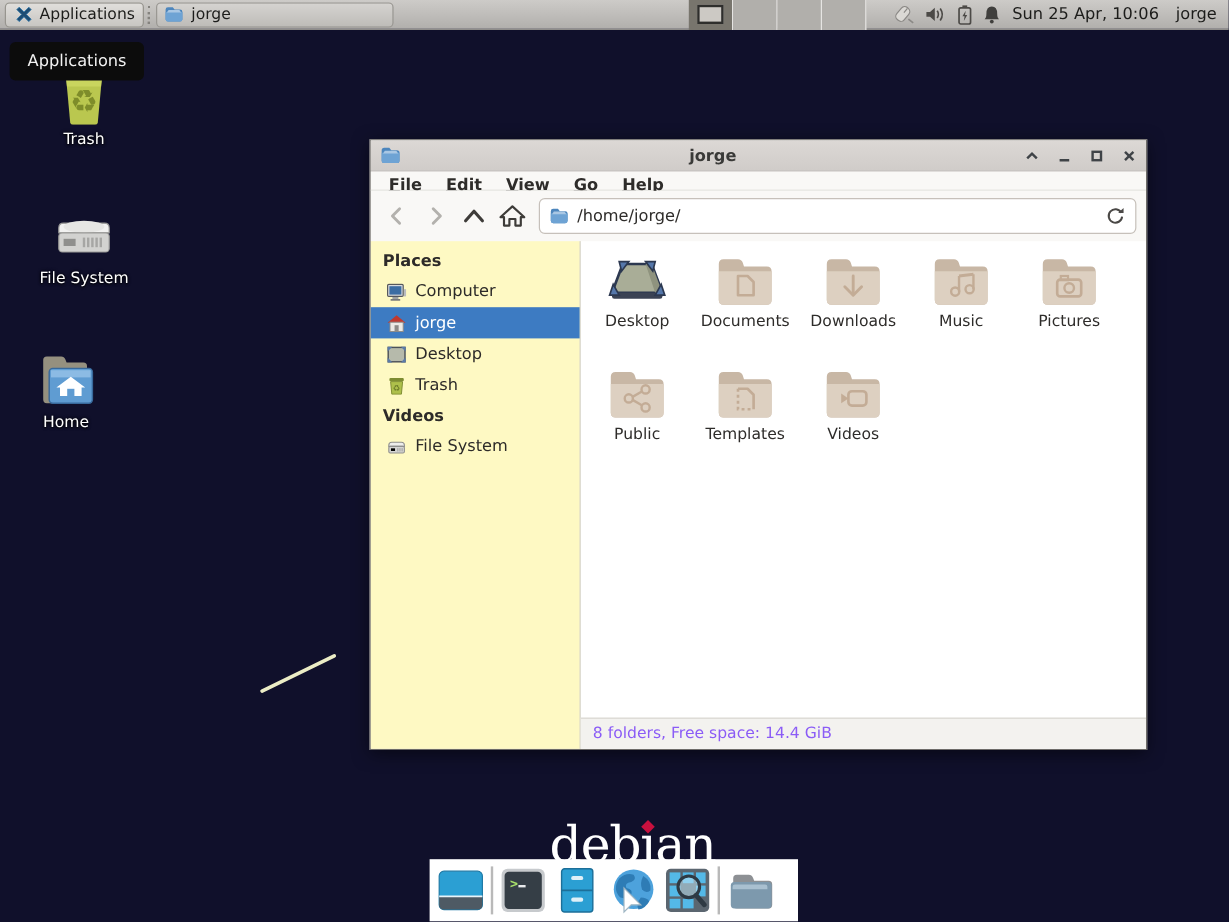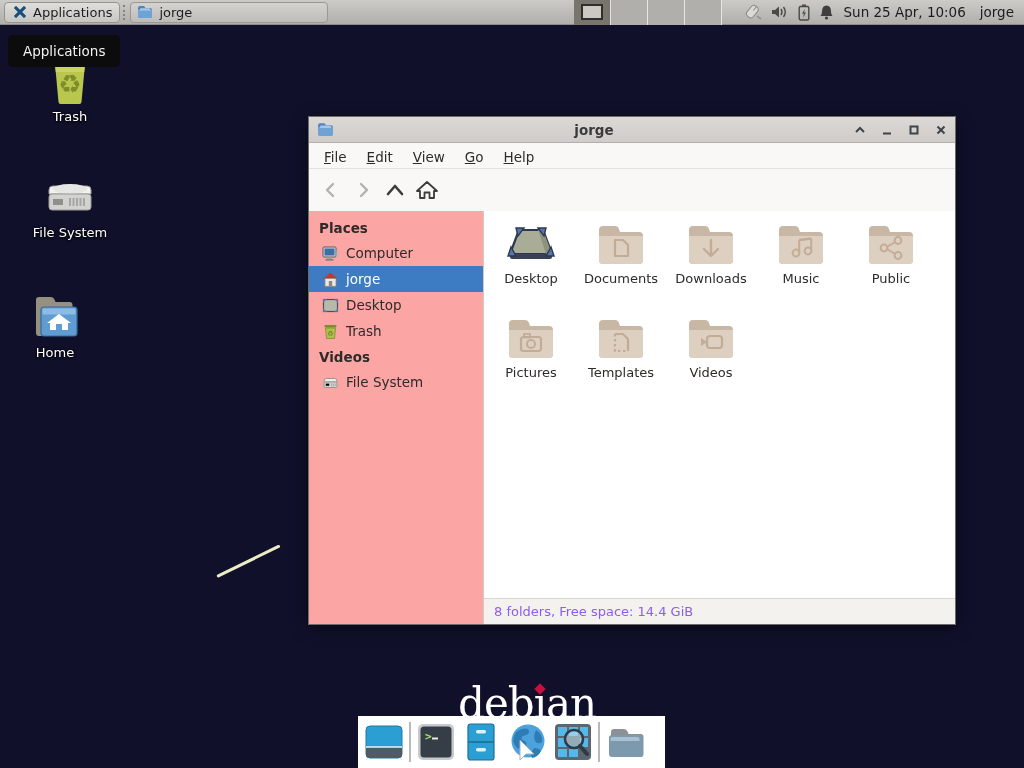--- a/index.html
+++ b/index.html
@@ -45,31 +45,31 @@
 
   
   .fm-window { position:absolute; left:308px; top:116px; width:648px; height:509px;
     background:#f9f8f6; border:1px solid #6e6c69; box-shadow:0 3px 14px rgba(0,0,0,.55);
     display:flex; flex-direction:column; }
   .titlebar { height:26px; background:linear-gradient(#dcd8d5,#d0ccc9); border-bottom:1px solid #b3afac;
     display:flex; align-items:center; padding:0 8px; }
   .titlebar .title { flex:1; text-align:center; font-weight:bold; color:#3a3a38; font-size:13.5px; }
   .win-controls { display:flex; gap:15px; align-items:center; }
   .win-controls svg { display:block; cursor:default; }
-  .menubar { height:26px; background:#f9f8f6; display:flex; align-items:flex-end; gap:2px; padding:0 6px;
-    border-bottom:1px solid #e3e1de; }
+  .menubar { height:16px; background:#f9f8f6; display:flex; align-items:flex-start; gap:2px; padding:0 6px;
+    border-bottom:1px solid #e3e1de;font-weight:bold; }
   .menu-item { padding:3px 9px; color:#2e2c2a; font-size:13.5px; }
   .menu-item .mn { text-decoration:underline; }
   .toolbar { height:42px; display:flex; align-items:center; gap:4px; padding:0 8px; background:#f9f8f6; }
   .tool-btn { width:28px; height:28px; display:flex; align-items:center; justify-content:center; }
   .pathbar { flex:1; height:30px; background:#fff; border:1px solid #c6c0ba; border-radius:5px;
     display:flex; align-items:center; gap:7px; padding:0 8px; margin-left:4px; }
   .pathbar .path-text { flex:1; color:#2e2c2a; font-size:13.5px; }
   .fm-body { flex:1; display:flex; min-height:0; }
-  .sidebar { width:175px; background:#fca5a5; border-right:1px solid #cfccc8; padding-top:4px; }
+  .sidebar { width:175px; background:#fef9c3; border-right:1px solid #cfccc8; padding-top:4px; }
   .side-header { font-weight:bold; color:#2d2b29; padding:5px 10px 4px 10px; font-size:13.5px; }
   .side-item { height:26px; display:flex; align-items:center; gap:7px; padding-left:13px; color:#2d2b29; font-size:13.5px; }
   .side-item.selected { background:#3d7bc2; color:#ffffff; }
   .main-pane { flex:1; display:flex; flex-direction:column; background:#fff; min-width:0; }
   .file-grid { flex:1; display:flex; flex-wrap:wrap; align-content:flex-start; padding:6px 2px; }
   .file-item { width:90px; height:94px; display:flex; flex-direction:column; align-items:center; justify-content:flex-start; gap:3px; padding-top:5px; }
   .file-item .flbl { color:#2e2c2a; font-size:13px; text-align:center; }
   .statusbar { height:26px; background:#f3f2ef; border-top:1px solid #d9d6d2; display:flex; align-items:center;
     padding:0 10px; color:#8b5cf6; font-size:13px; }
 
@@ -232,20 +232,32 @@
     <div class="tool-btn">
       <svg width="20" height="16" viewBox="0 0 20 16">
         <polyline points="3,12 10,4 17,12" fill="none" stroke="#3e3c39" stroke-width="2.6" stroke-linecap="round" stroke-linejoin="round"></polyline>
       </svg>
     </div>
     <div class="tool-btn">
       <svg width="22" height="20" viewBox="0 0 22 20">
         <polygon points="11,2 21,11 18,11 18,18 13.5,18 13.5,12.5 8.5,12.5 8.5,18 4,18 4,11 1,11" fill="none" stroke="#3e3c39" stroke-width="1.8" stroke-linejoin="round"></polygon>
       </svg>
     </div>
+    <div class="pathbar">
+      <svg width="16" height="14" viewBox="0 0 16 14">
+        <path d="M1,3 q0-2 2-2 h4 l1.5,2 H13 q2,0 2,2 v6 q0,2 -2,2 H3 q-2,0 -2-2 z" fill="#4d86bd"></path>
+        <path d="M1,5 h14 v6 q0,2 -2,2 H3 q-2,0 -2-2 z" fill="#6ea3d4"></path>
+        <path d="M2,5.5 h12 l-1.5,-2.2 h-9 z" fill="#a9c7e4"></path>
+      </svg>
+      <span class="path-text">/home/jorge/</span>
+      <svg width="17" height="17" viewBox="0 0 17 17">
+        <path d="M13.4,5.2 A5.6,5.6 0 1 0 14.1,8.5" fill="none" stroke="#4a4846" stroke-width="1.7"></path>
+        <polygon points="10.8,5.6 15.3,5.6 15.3,1.4" fill="#4a4846"></polygon>
+      </svg>
+    </div>
   </div>
 
   <div class="fm-body">
     <div class="sidebar">
       <div class="side-header">Places</div>
 
       <div class="side-item">
         <svg width="17" height="15" viewBox="0 0 17 15">
           <rect x="1" y="1" width="13" height="10" rx="1" fill="#d8dade" stroke="#56585c" stroke-width="1"></rect>
           <rect x="2.5" y="2.5" width="10" height="7" fill="#3c6da3"></rect>
@@ -347,38 +359,38 @@
             <line x1="36.2" y1="29" x2="36.2" y2="16.5" stroke="#c3ac96" stroke-width="2"></line>
             <line x1="24.2" y1="18" x2="36.2" y2="16.5" stroke="#c3ac96" stroke-width="2.4"></line>
           </svg>
           <span class="flbl">Music</span>
         </div>
 
         <div class="file-item">
           <svg width="52" height="46" viewBox="0 0 52 46">
             <path d="M4,8 q0-4 4-4 h12 q3,0 4,3 l1,3 h19 q4,0 4,4 v24 q0,4 -4,4 H8 q-4,0 -4,-4 z" fill="#c8b7a5"></path>
             <path d="M4,14 h44 v24 q0,4 -4,4 H8 q-4,0 -4,-4 z" fill="#ddd0c1"></path>
+            <rect x="16" y="21" width="20" height="14" rx="2.5" fill="none" stroke="#c3ac96" stroke-width="2.2"></rect>
+            <rect x="19" y="18" width="6" height="3.5" fill="none" stroke="#c3ac96" stroke-width="1.8"></rect>
+            <circle cx="26" cy="28" r="4" fill="none" stroke="#c3ac96" stroke-width="2"></circle>
+          </svg>
+          <span class="flbl">Pictures</span>
+        </div>
+
+        <div class="file-item">
+          <svg width="52" height="46" viewBox="0 0 52 46">
+            <path d="M4,8 q0-4 4-4 h12 q3,0 4,3 l1,3 h19 q4,0 4,4 v24 q0,4 -4,4 H8 q-4,0 -4,-4 z" fill="#c8b7a5"></path>
+            <path d="M4,14 h44 v24 q0,4 -4,4 H8 q-4,0 -4,-4 z" fill="#ddd0c1"></path>
             <line x1="20" y1="26" x2="32" y2="19" stroke="#c3ac96" stroke-width="2"></line>
             <line x1="20" y1="26" x2="32" y2="33" stroke="#c3ac96" stroke-width="2"></line>
             <circle cx="19" cy="26" r="3.4" fill="#ddd0c1" stroke="#c3ac96" stroke-width="2"></circle>
             <circle cx="33" cy="18.5" r="3.4" fill="#ddd0c1" stroke="#c3ac96" stroke-width="2"></circle>
             <circle cx="33" cy="33.5" r="3.4" fill="#ddd0c1" stroke="#c3ac96" stroke-width="2"></circle>
           </svg>
           <span class="flbl">Public</span>
-        </div>
-
-        <div class="file-item">
-          <svg width="52" height="46" viewBox="0 0 52 46">
-            <path d="M4,8 q0-4 4-4 h12 q3,0 4,3 l1,3 h19 q4,0 4,4 v24 q0,4 -4,4 H8 q-4,0 -4,-4 z" fill="#c8b7a5"></path>
-            <path d="M4,14 h44 v24 q0,4 -4,4 H8 q-4,0 -4,-4 z" fill="#ddd0c1"></path>
-            <rect x="16" y="21" width="20" height="14" rx="2.5" fill="none" stroke="#c3ac96" stroke-width="2.2"></rect>
-            <rect x="19" y="18" width="6" height="3.5" fill="none" stroke="#c3ac96" stroke-width="1.8"></rect>
-            <circle cx="26" cy="28" r="4" fill="none" stroke="#c3ac96" stroke-width="2"></circle>
-          </svg>
-          <span class="flbl">Pictures</span>
         </div>
 
         <div class="file-item">
           <svg width="52" height="46" viewBox="0 0 52 46">
             <path d="M4,8 q0-4 4-4 h12 q3,0 4,3 l1,3 h19 q4,0 4,4 v24 q0,4 -4,4 H8 q-4,0 -4,-4 z" fill="#c8b7a5"></path>
             <path d="M4,14 h44 v24 q0,4 -4,4 H8 q-4,0 -4,-4 z" fill="#ddd0c1"></path>
             <path d="M20,18 h8 l5,5 v12" fill="none" stroke="#c3ac96" stroke-width="2.2" stroke-linejoin="round"></path>
             <path d="M20,18 v17 h13" fill="none" stroke="#c3ac96" stroke-width="2.2" stroke-dasharray="2.4 2.6"></path>
           </svg>
           <span class="flbl">Templates</span>

